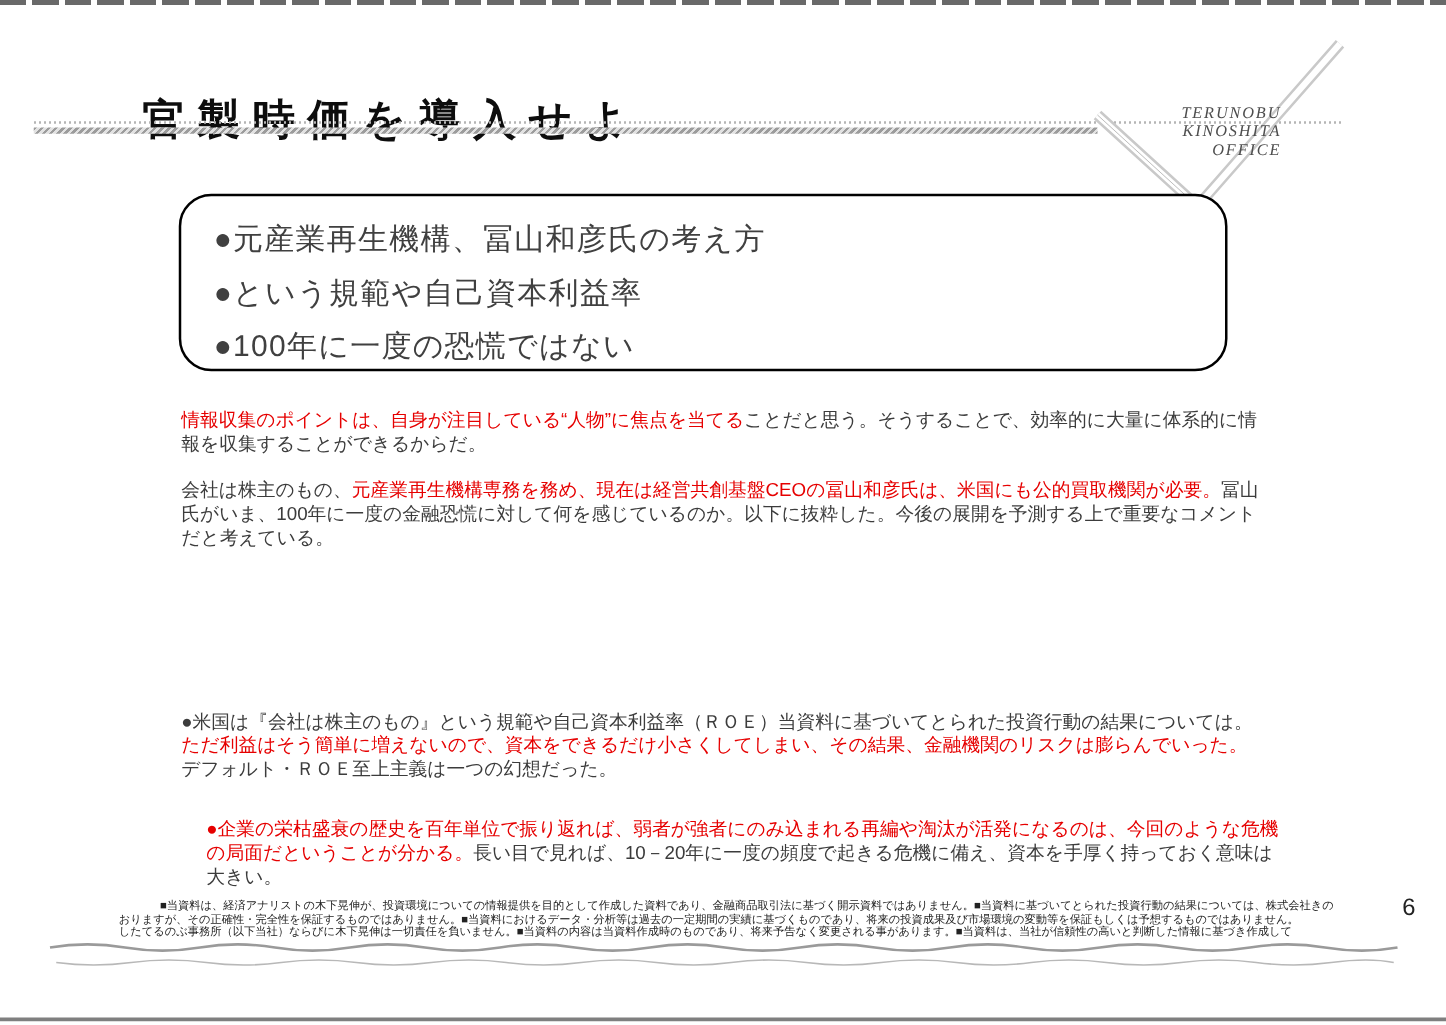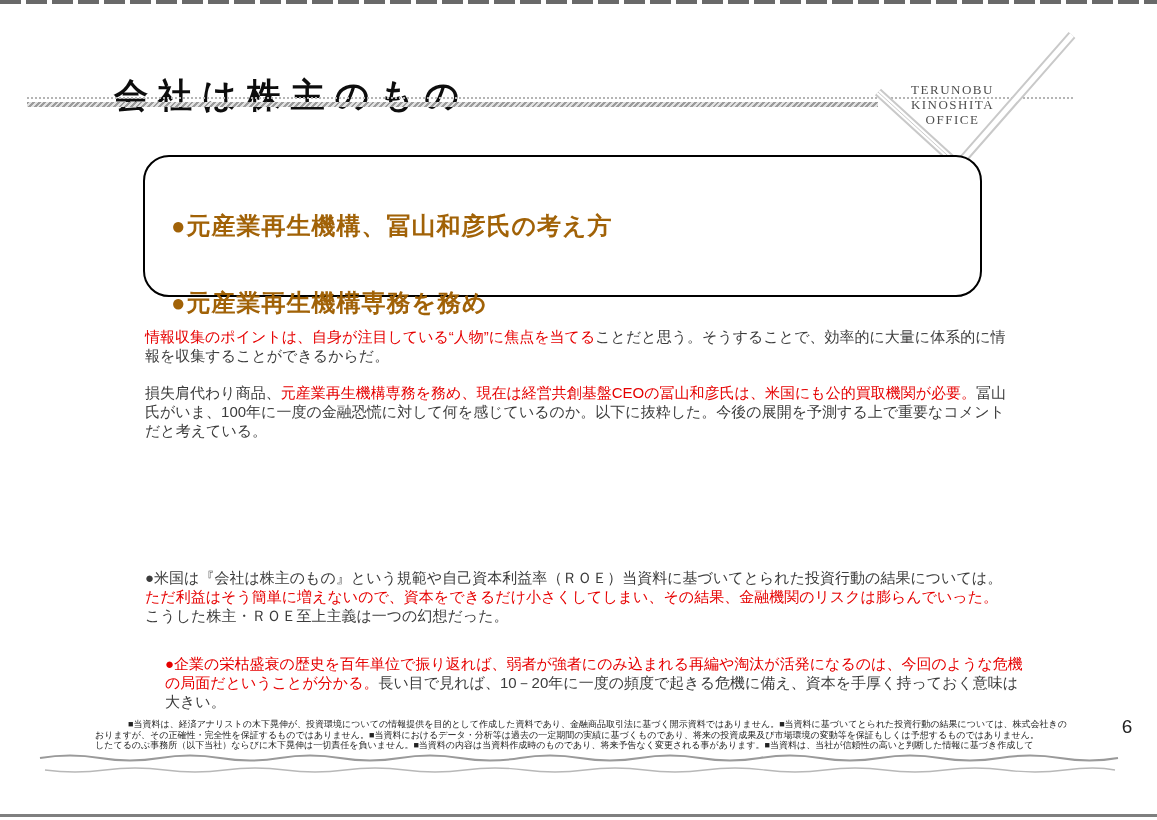--- a/index.html
+++ b/index.html
@@ -14,29 +14,29 @@
 
   .rule-dotted{position:absolute;top:97px;left:27px;width:1046px;height:2px;
     background:repeating-linear-gradient(90deg,#b5b5b5 0 2px,transparent 2px 4px);}
   .rule-thick{position:absolute;top:102px;left:27px;width:851px;height:5px;
     background:repeating-linear-gradient(135deg,#9c9c9c 0 2px,#e2e2e2 2px 4px);}
 
   .source-note{position:absolute;left:123px;top:110px;font-size:13px;font-weight:bold;
     color:#111;white-space:nowrap;}
 
   .logo-svg{position:absolute;left:855px;top:20px;width:240px;height:170px;}
-  .logo-text{position:absolute;left:880px;top:82px;width:145px;text-align:center;
+  .logo-text{position:absolute;left:880px;top:82px;width:145px;text-align:right;
     font-family:"Liberation Serif",serif;font-size:13px;color:#4e4e4e;
-    letter-spacing:1.5px;line-height:15px;}
+    letter-spacing:1.5px;line-height:15px;font-style:italic;}
 
   .key-box{position:absolute;left:143px;top:155px;width:839px;height:142px;
     box-sizing:border-box;border:2px solid #000;border-radius:26px;
     padding:13px 0 0 26px;background:#fff;}
-  .bullet-line{font-size:24px;font-weight:bold;color:#a16207;line-height:43px;
-    letter-spacing:1px;white-space:nowrap;margin-top:34px;}
+  .bullet-line{font-size:24px;font-weight:normal;color:#404040;line-height:43px;
+    letter-spacing:1px;white-space:nowrap;}
 
   .para{position:absolute;left:145px;width:868px;font-size:15px;line-height:19px;}
   .seg-black{color:#3c3c3c;}
   .seg-red{color:var(--accent-red,#e60000);}
   .para-1{top:327px;}
   .para-2{top:383px;}
   .para-3{top:474px;}
   .para-4{top:568px;}
   .para-5{top:654px;margin-left:20px;}
 
@@ -51,47 +51,48 @@
   .squiggles{position:absolute;left:0;top:750px;width:1157px;height:30px;}
   .bottom-line{position:absolute;left:0;top:814px;width:1157px;height:3px;background:#7f7f7f;}
 </style>
 </head>
 <body>
 
 <div class="slide">
 
   <div class="top-dashed"></div>
 
-  <h1 class="page-title">会社は株主のもの</h1>
+  <h1 class="page-title">官製時価を導入せよ</h1>
 
   <div class="rule-dotted"></div>
   <div class="rule-thick"></div>
 
 
   <svg class="logo-svg" viewBox="0 0 240 170" xmlns="http://www.w3.org/2000/svg">
     <path d="M23 72 L103 145 L217 15" fill="none" stroke="#c9c9c9" stroke-width="9"></path>
     <path d="M23 72 L103 145 L217 15" fill="none" stroke="#ffffff" stroke-width="5"></path>
     <path d="M23 72 L103 145" fill="none" stroke="#bdbdbd" stroke-width="0.8"></path>
   </svg>
   <div class="logo-text">
       <div>TERUNOBU</div>
       <div>KINOSHITA</div>
       <div>OFFICE</div>
     </div>
 
   <div class="key-box">
     <div>
         <div class="bullet-line">●元産業再生機構、冨山和彦氏の考え方</div>
-        <div class="bullet-line">●元産業再生機構専務を務め</div>
+        <div class="bullet-line">●という規範や自己資本利益率</div>
+        <div class="bullet-line">●100年に一度の恐慌ではない</div>
       </div>
   </div>
 
   <div class="para para-1"><span class="seg-red">情報収集のポイントは、自身が注目している“人物”に焦点を当てる</span><span class="seg-black">ことだと思う。そうすることで、効率的に大量に体系的に情報を収集することができるからだ。</span></div>
-  <div class="para para-2"><span class="seg-black">損失肩代わり商品、</span><span class="seg-red">元産業再生機構専務を務め、現在は経営共創基盤CEOの冨山和彦氏は、米国にも公的買取機関が必要。</span><span class="seg-black">冨山氏がいま、100年に一度の金融恐慌に対して何を感じているのか。以下に抜粋した。今後の展開を予測する上で重要なコメントだと考えている。</span></div>
-  <div class="para para-4"><span class="seg-black">●米国は『会社は株主のもの』という規範や自己資本利益率（ＲＯＥ）当資料に基づいてとられた投資行動の結果については。</span><span class="seg-red">ただ利益はそう簡単に増えないので、資本をできるだけ小さくしてしまい、その結果、金融機関のリスクは膨らんでいった。</span><span class="seg-black">こうした株主・ＲＯＥ至上主義は一つの幻想だった。</span></div>
+  <div class="para para-2"><span class="seg-black">会社は株主のもの、</span><span class="seg-red">元産業再生機構専務を務め、現在は経営共創基盤CEOの冨山和彦氏は、米国にも公的買取機関が必要。</span><span class="seg-black">冨山氏がいま、100年に一度の金融恐慌に対して何を感じているのか。以下に抜粋した。今後の展開を予測する上で重要なコメントだと考えている。</span></div>
+  <div class="para para-4"><span class="seg-black">●米国は『会社は株主のもの』という規範や自己資本利益率（ＲＯＥ）当資料に基づいてとられた投資行動の結果については。</span><span class="seg-red">ただ利益はそう簡単に増えないので、資本をできるだけ小さくしてしまい、その結果、金融機関のリスクは膨らんでいった。</span><span class="seg-black">デフォルト・ＲＯＥ至上主義は一つの幻想だった。</span></div>
   <div class="para para-5"><span class="seg-red">●企業の栄枯盛衰の歴史を百年単位で振り返れば、弱者が強者にのみ込まれる再編や淘汰が活発になるのは、今回のような危機の局面だということが分かる。</span><span class="seg-black">長い目で見れば、10－20年に一度の頻度で起きる危機に備え、資本を手厚く持っておく意味は大きい。</span></div>
 
   <div class="disclaimer">
       <div class="footer-line indent">■当資料は、経済アナリストの木下晃伸が、投資環境についての情報提供を目的として作成した資料であり、金融商品取引法に基づく開示資料ではありません。■当資料に基づいてとられた投資行動の結果については、株式会社きの</div>
       <div class="footer-line">おりますが、その正確性・完全性を保証するものではありません。■当資料におけるデータ・分析等は過去の一定期間の実績に基づくものであり、将来の投資成果及び市場環境の変動等を保証もしくは予想するものではありません。</div>
       <div class="footer-line">したてるのぶ事務所（以下当社）ならびに木下晃伸は一切責任を負いません。■当資料の内容は当資料作成時のものであり、将来予告なく変更される事があります。■当資料は、当社が信頼性の高いと判断した情報に基づき作成して</div>
     </div>
 
   <div class="page-number">6</div>
 

